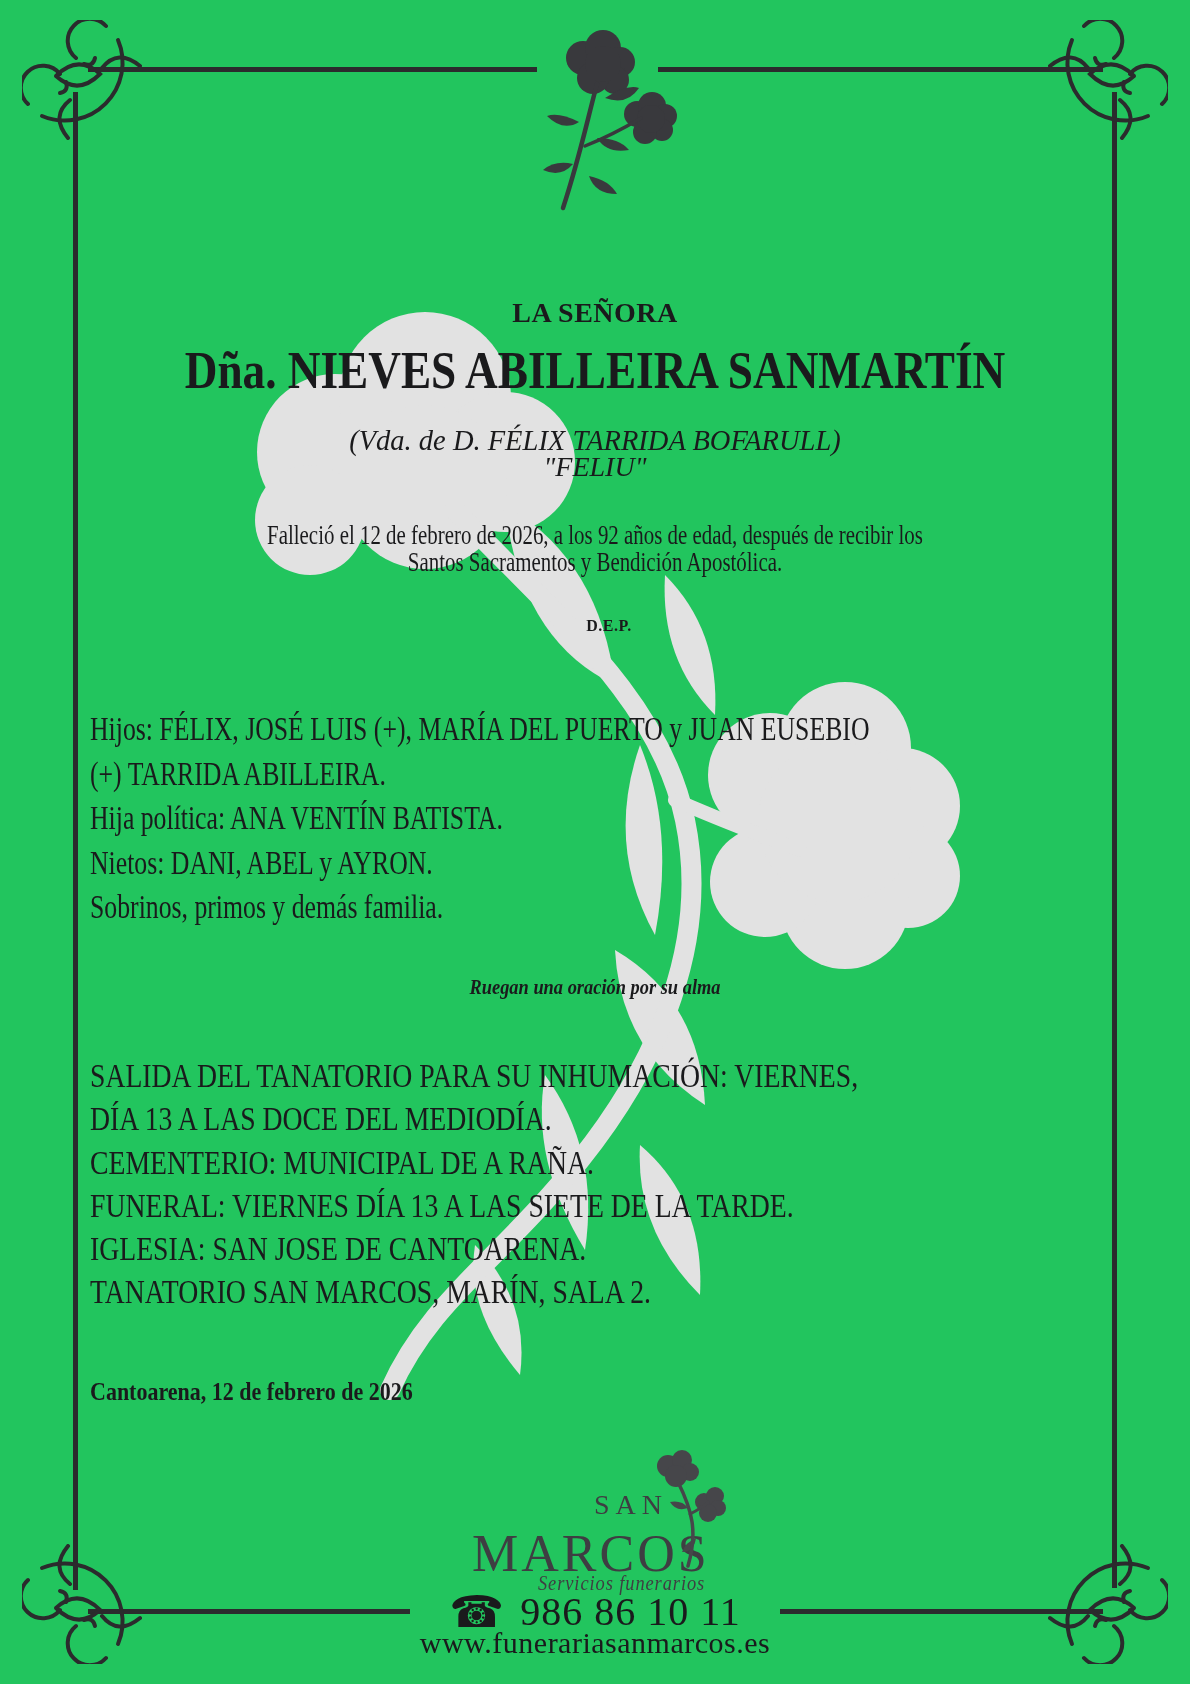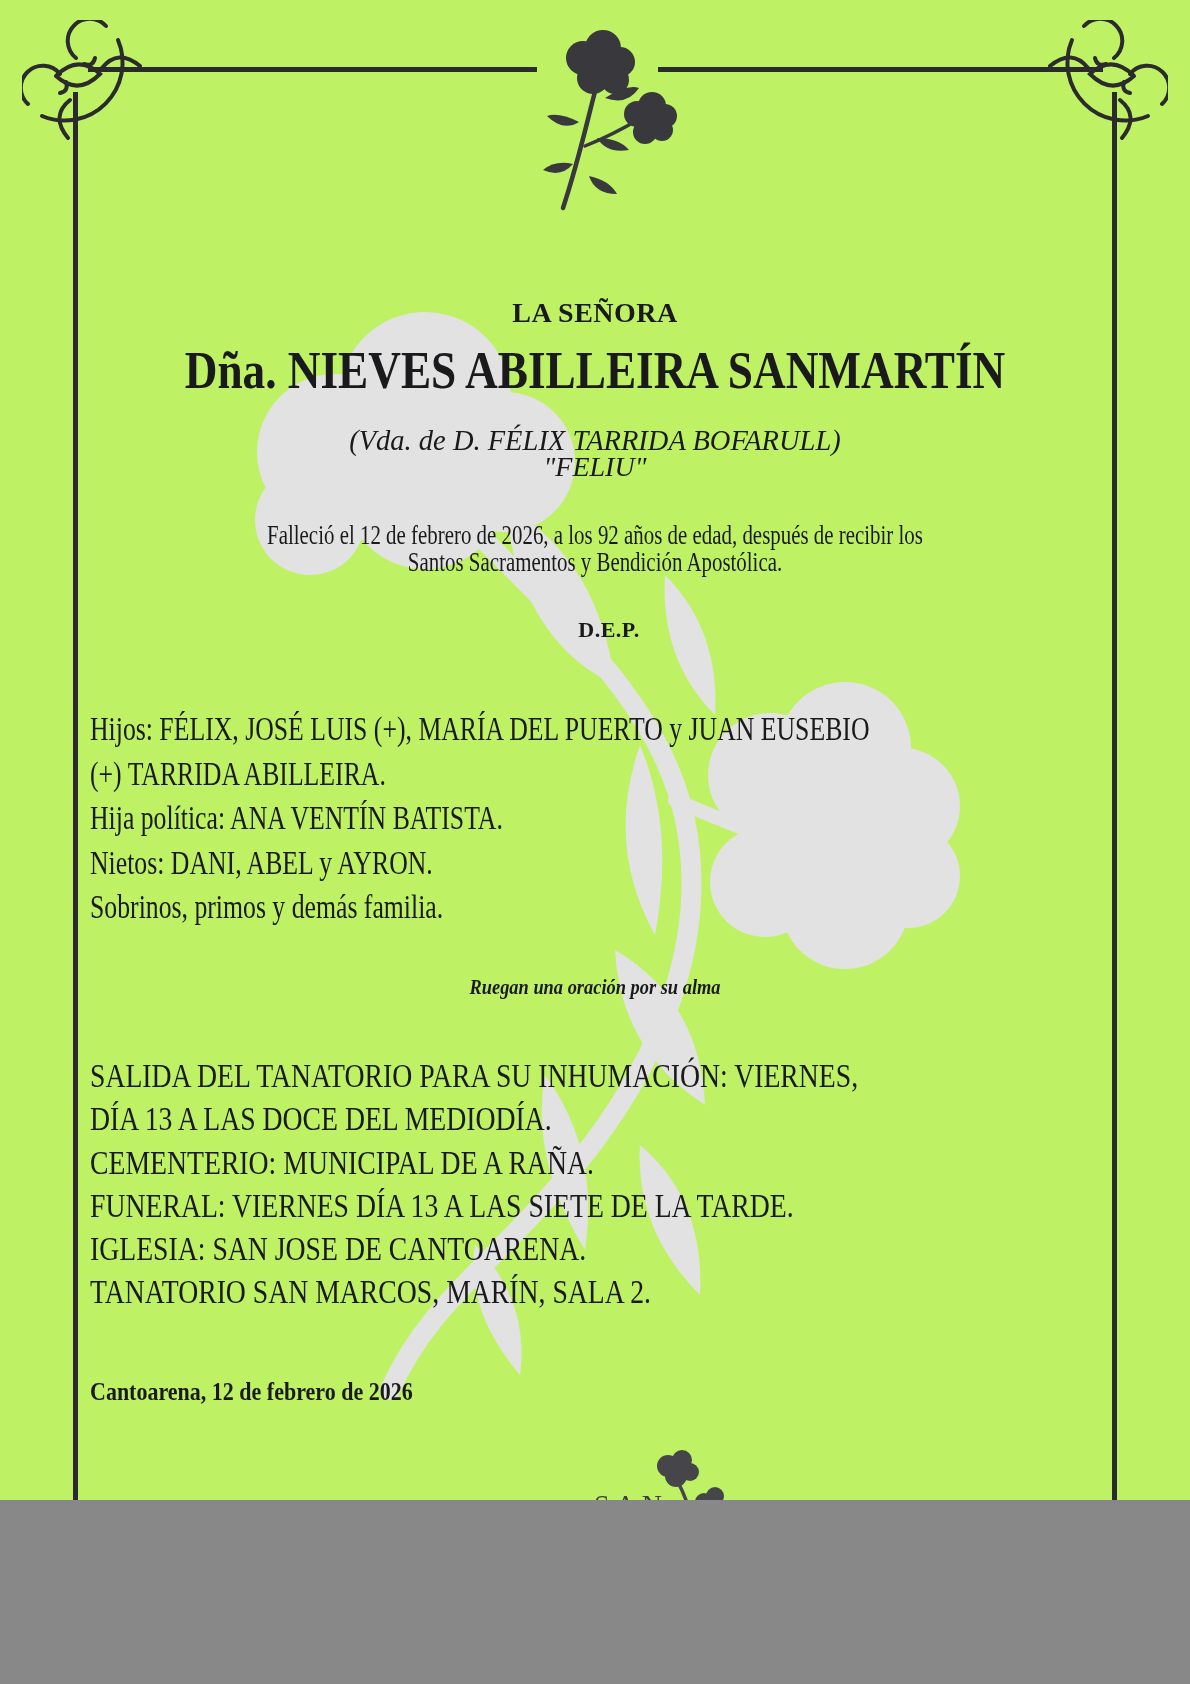--- a/index.html
+++ b/index.html
@@ -1,39 +1,39 @@
 <!DOCTYPE html>
 <html><head>
 <meta charset="utf-8">
 <style>
   html,body{margin:0;padding:0;background:#888;}
   .page{
     position:relative;
-    width:1190px;height:1500px;
+    width:1190px;height:1684px;
     margin:0 auto;
-    background:#bef264;
+    background:#22c55e;
     overflow:hidden;
     font-family:"Liberation Serif","DejaVu Serif",serif;
     color:#1a1a1c;
   }
   .abs{position:absolute;}
   .z0{z-index:0;} .z1{z-index:1;} .z2{z-index:2;}
   .center{left:0;right:0;text-align:center;}
   .nowrap{white-space:nowrap;}
 
   
   .frame-line{position:absolute;background:#2b2b2d;z-index:1;}
 
   
   .pretitle{top:297px;font-size:28px;font-weight:bold;letter-spacing:.5px;}
   .deceased{top:341px;font-size:52px;font-weight:bold;transform:scaleX(.87);transform-origin:50% 50%;}
   .widow{top:423px;font-size:30px;font-style:italic;transform:scaleX(.95);transform-origin:50% 50%;}
   .alias{top:451px;font-size:28px;font-style:italic;}
   .notice{top:521px;font-size:27.5px;line-height:27px;transform:scaleX(.76);transform-origin:50% 50%;}
-  .dep{top:617px;font-size:22px;font-weight:bold;letter-spacing:.5px;padding-left:28px;}
+  .dep{top:617px;font-size:16px;font-weight:bold;letter-spacing:.5px;padding-left:28px;}
   .family{left:90px;top:707px;font-size:33px;line-height:44.6px;transform:scaleX(.78);transform-origin:left top;white-space:nowrap;}
   .prayer{top:976px;font-size:20px;font-style:italic;font-weight:bold;transform:scaleX(.92);transform-origin:50% 50%;}
   .funeral{left:90px;top:1055px;font-size:33px;line-height:43.3px;transform:scaleX(.84);transform-origin:left top;white-space:nowrap;}
   .placedate{left:90px;top:1378px;font-size:25px;font-weight:bold;transform:scaleX(.88);transform-origin:left top;white-space:nowrap;}
 
   .logo-san{left:594px;top:1489px;font-size:28px;letter-spacing:6px;color:#3e3e42;}
   .logo-marcos{left:472px;top:1524px;font-size:52px;letter-spacing:3px;color:#3e3e42;}
   .logo-tagline{left:538px;top:1572px;font-size:20px;font-style:italic;letter-spacing:1px;color:#3e3e42;transform:scaleX(.92);transform-origin:left top;white-space:nowrap;}
   .phone-row{top:1588px;display:flex;justify-content:center;align-items:center;gap:16px;z-index:2;}
   .phone-icon{font-size:44px;line-height:44px;color:#1a1a1c;font-family:"DejaVu Sans","Liberation Sans",sans-serif;}
@@ -211,14 +211,15 @@
     <g fill="none" stroke="#46464a" stroke-linecap="round">
       <path d="M30,32 C44,60 50,82 40,116" stroke-width="3.5"></path>
       <path d="M42,64 C50,60 56,56 60,52" stroke-width="3"></path>
     </g>
   </svg>
 
   <div class="abs z2 center phone-row">
     <span class="phone-icon">☎</span>
     <span class="phone-number">986 86 10 11</span>
   </div>
+  <div class="abs z2 center website">www.funerariasanmarcos.es</div>
 
 </div>
 
 </body></html>

